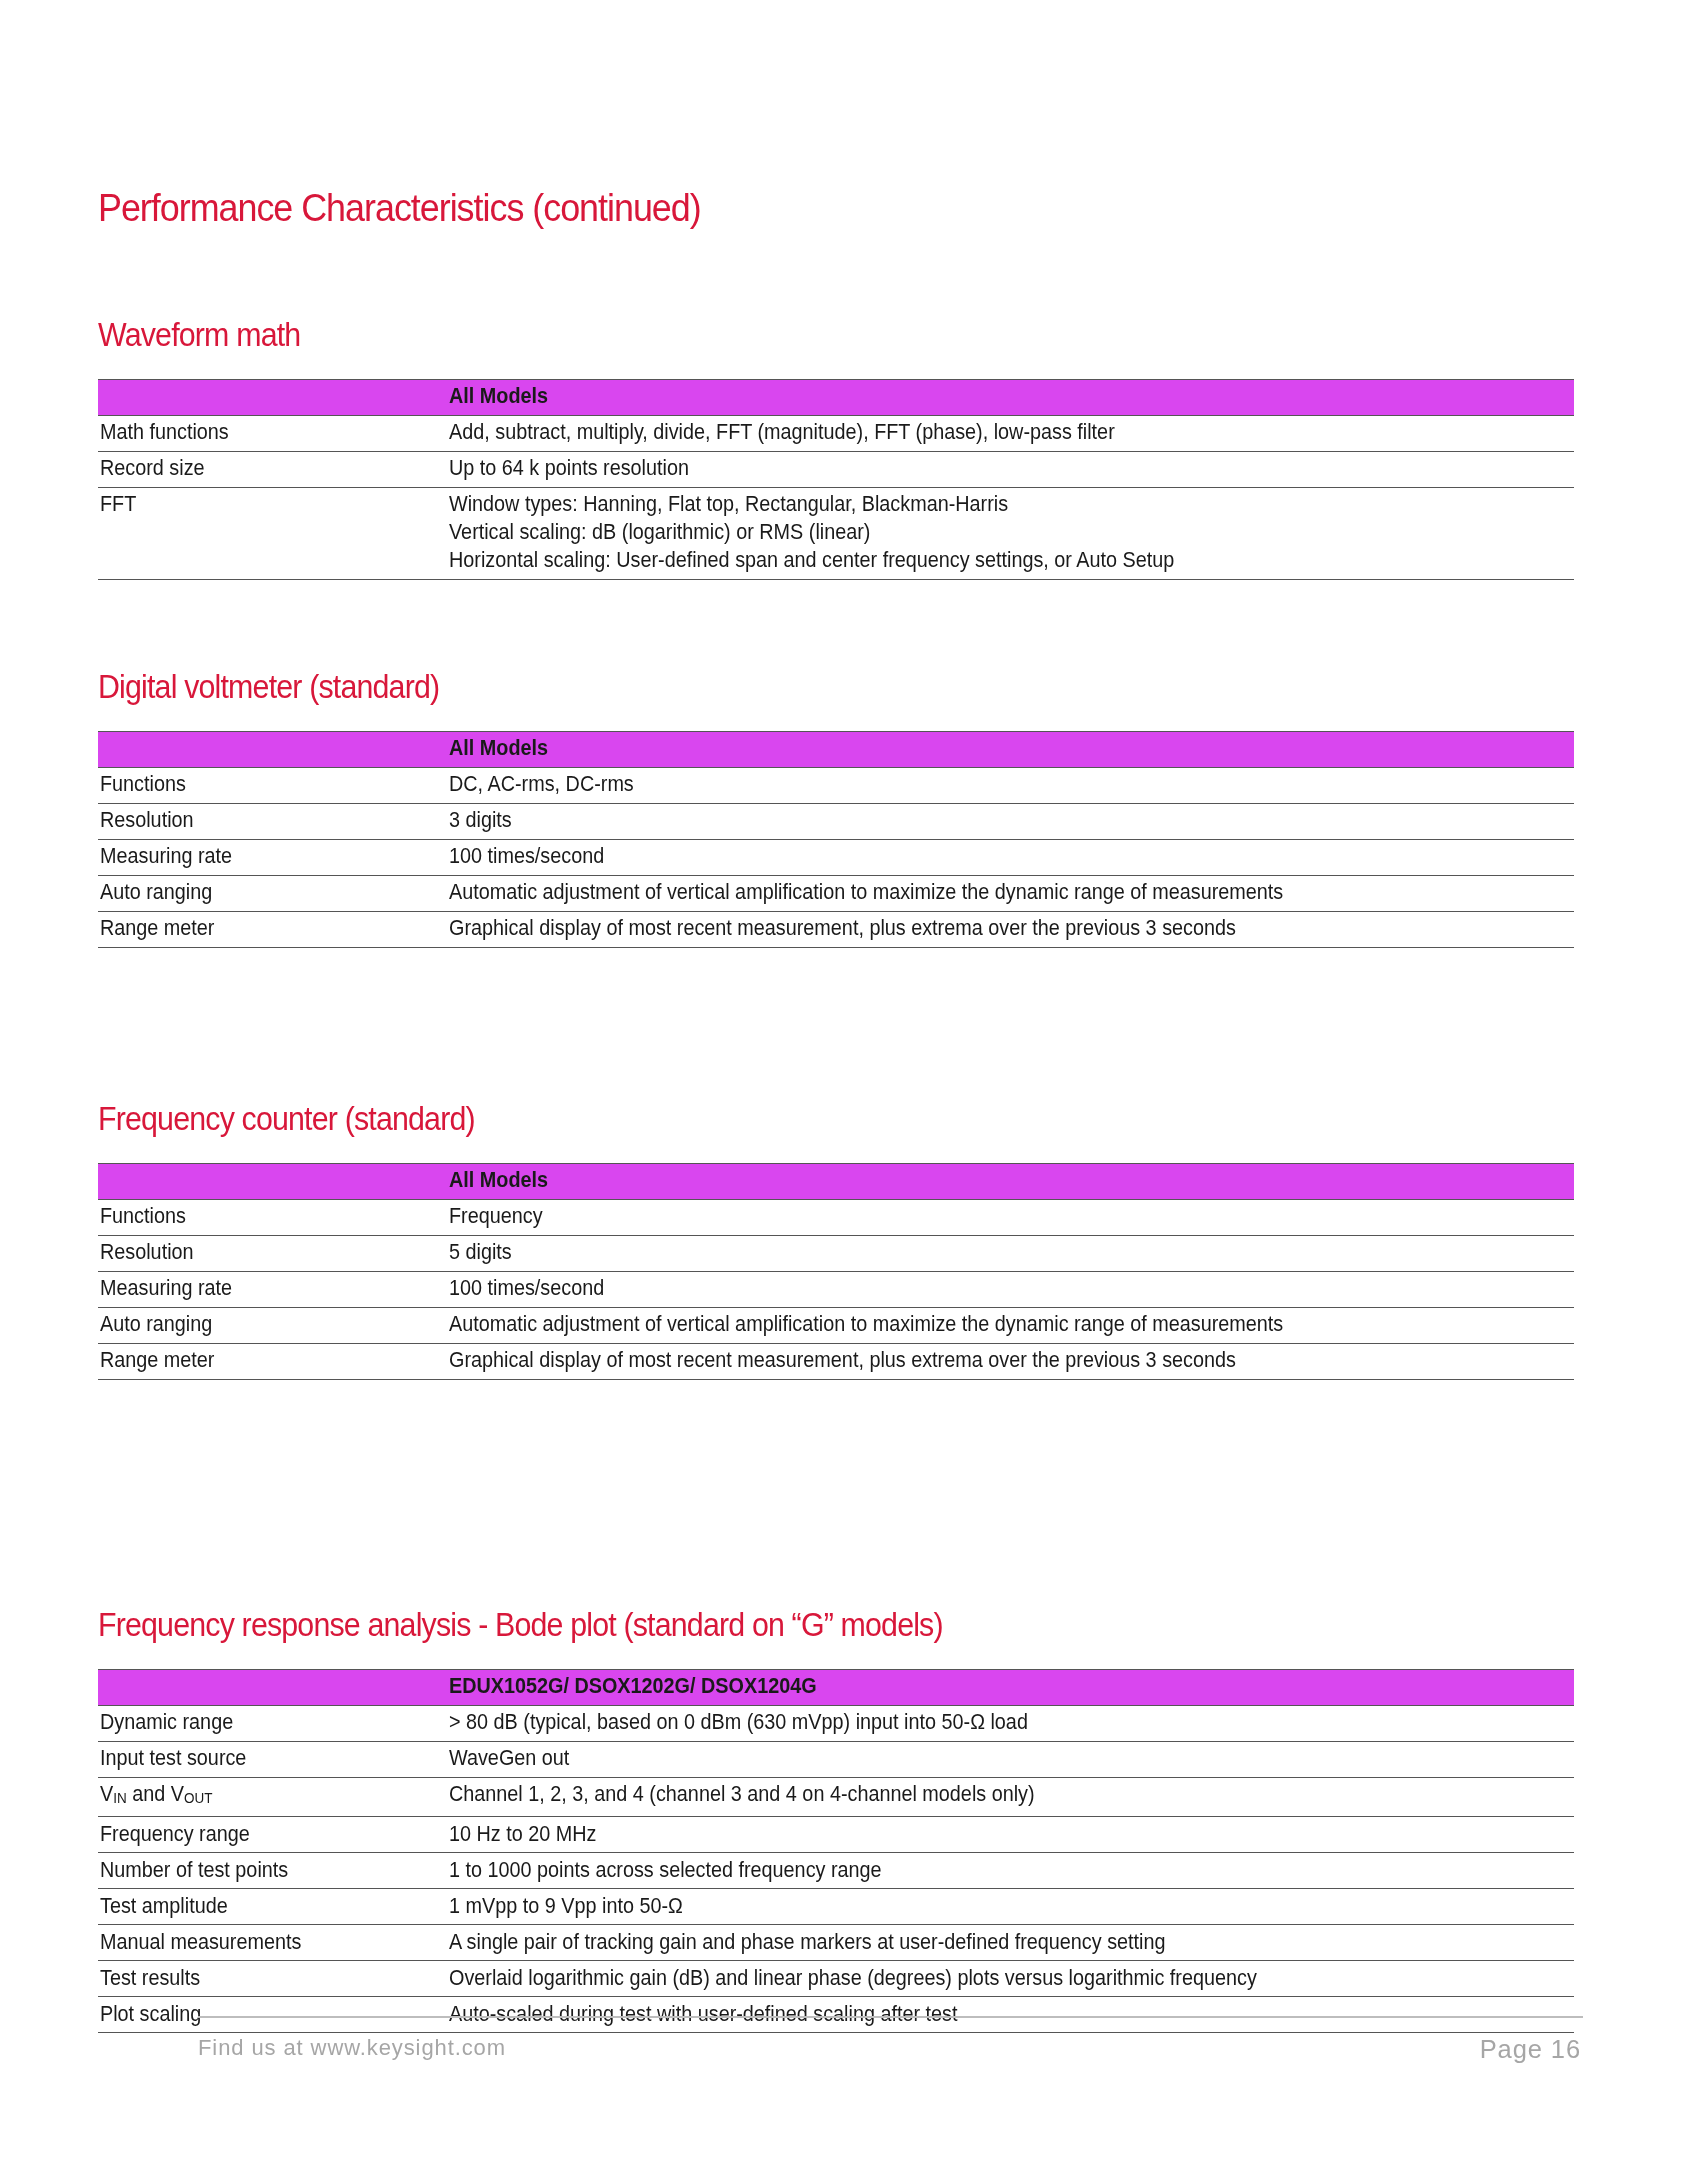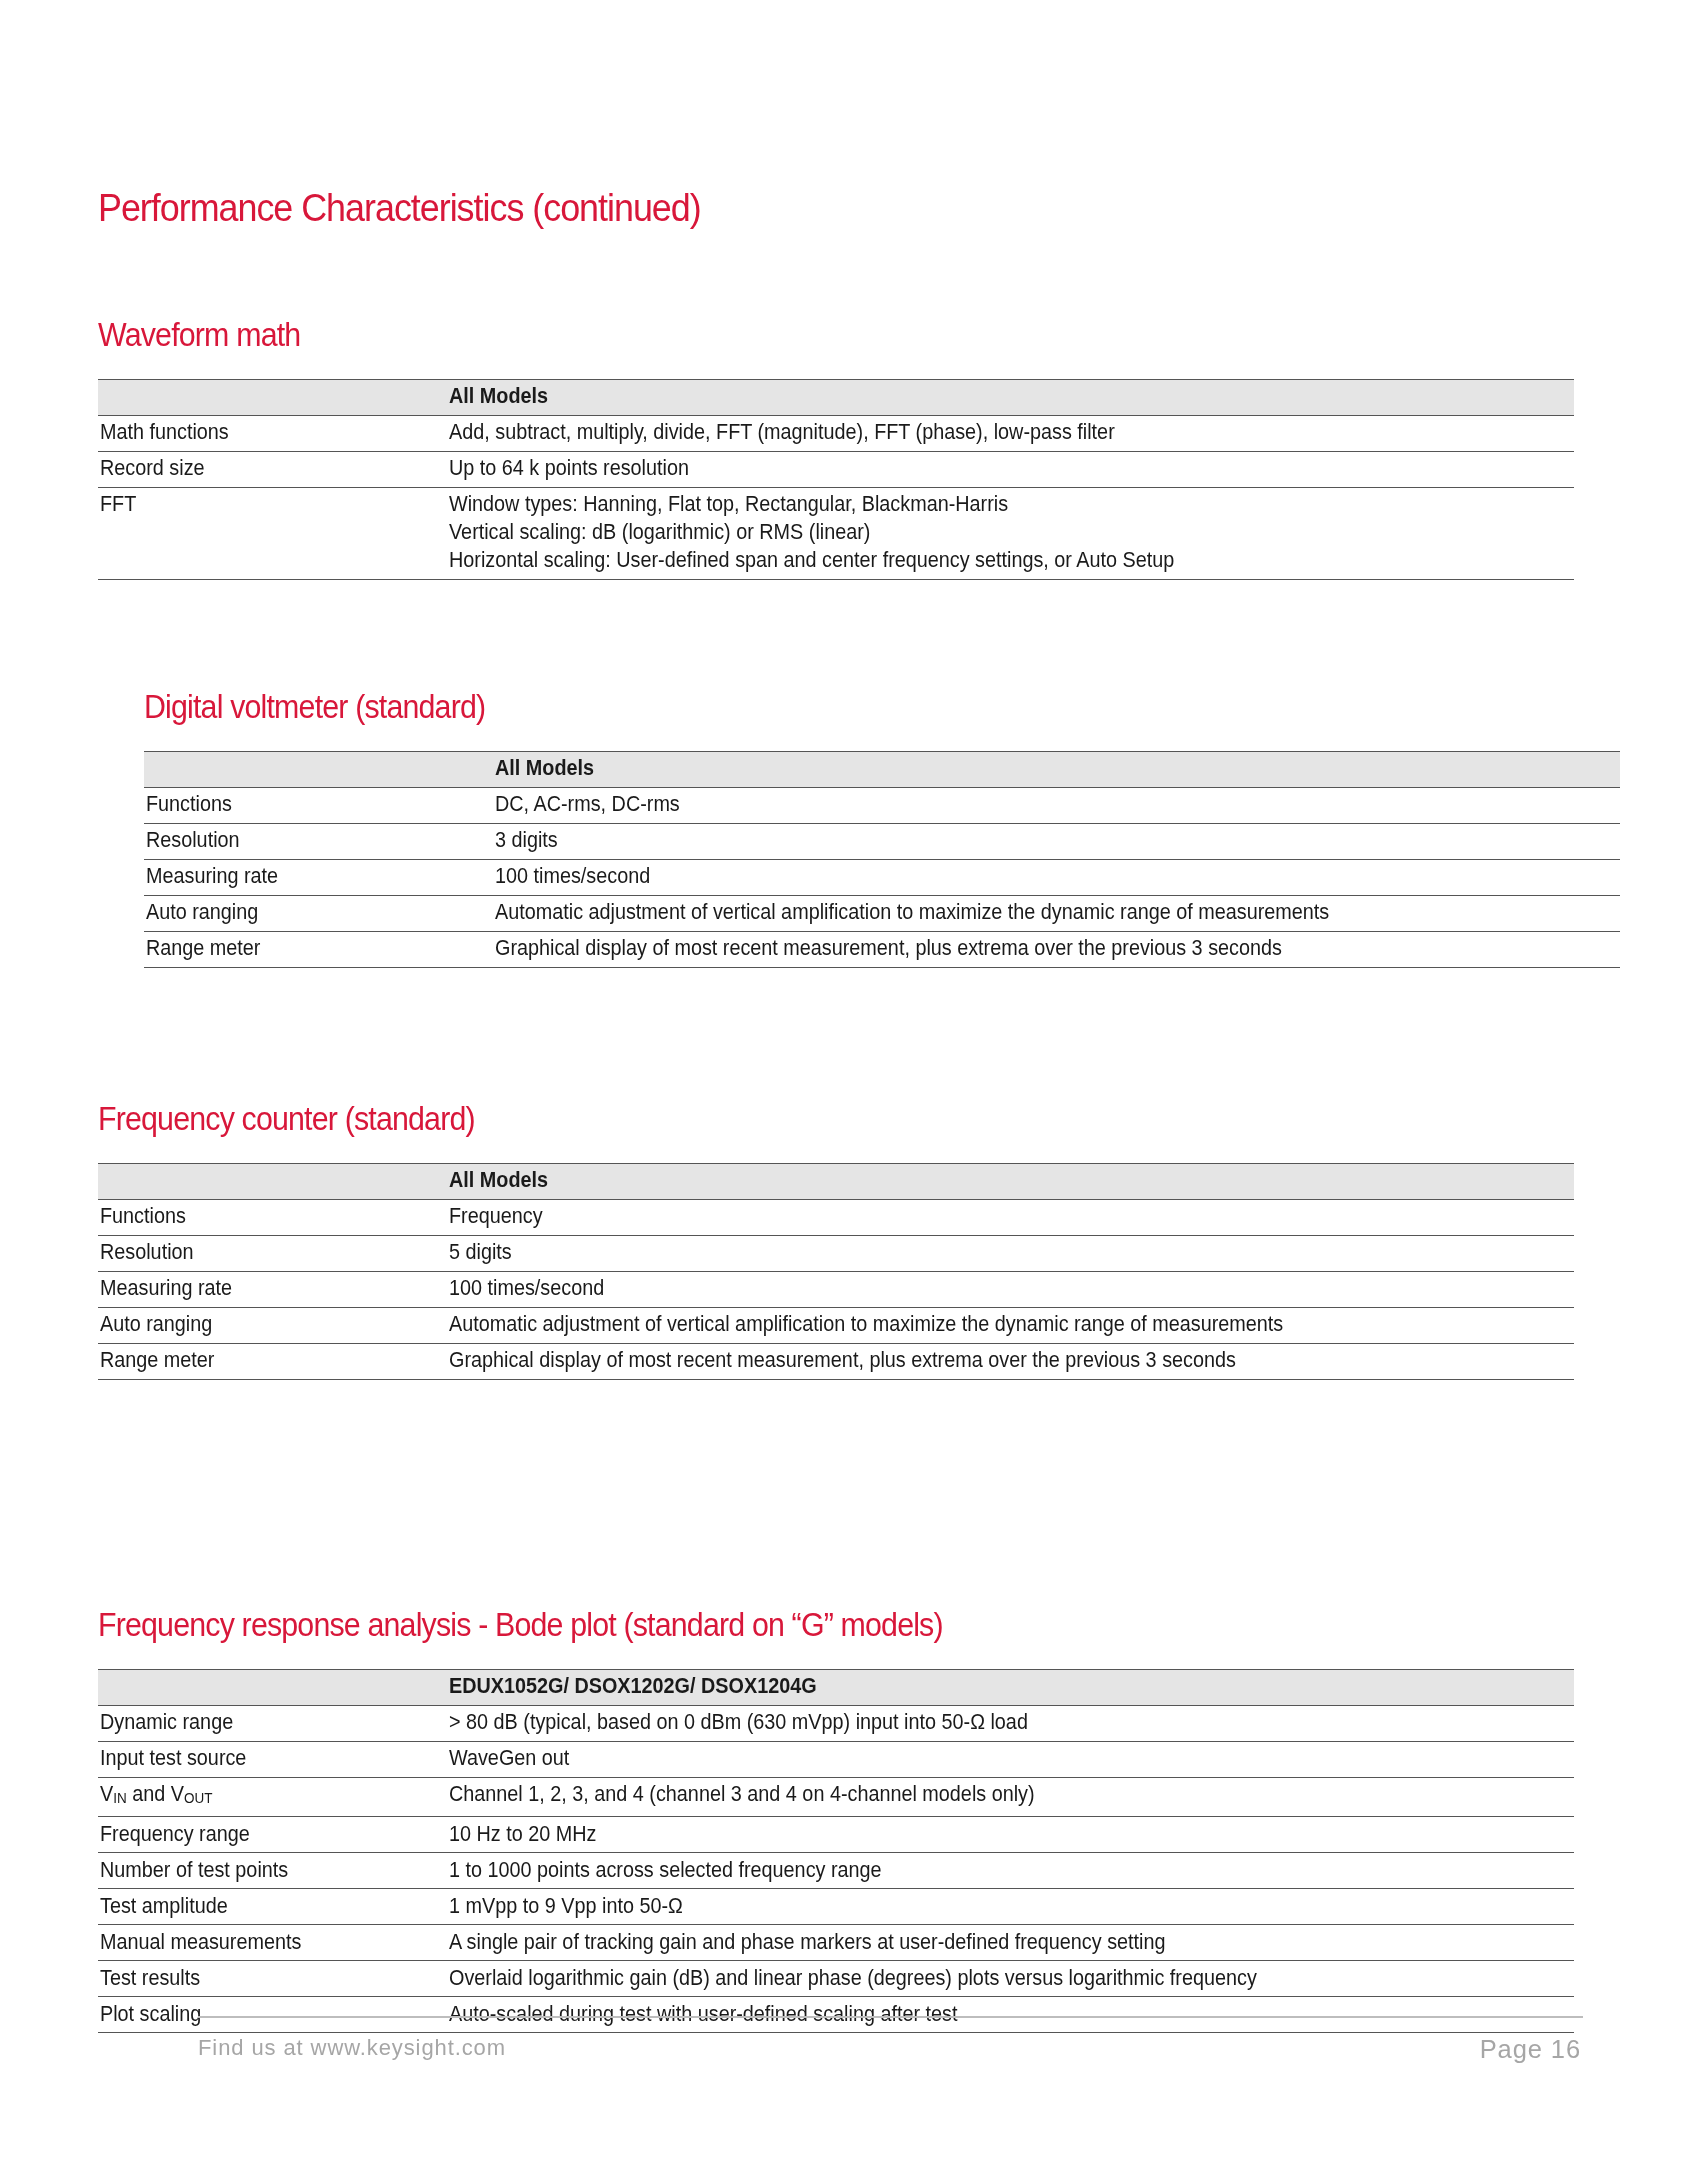--- a/index.html
+++ b/index.html
@@ -2,29 +2,29 @@
 <html style="font-size:14px"><head>
 <meta charset="utf-8">
 <style>
   html, body { margin: 0; padding: 0; background: #ffffff; }
   body { width: 1685px; height: 2180px; position: relative; font-family: "Liberation Sans", sans-serif; color: #1a1a1a; }
   .page-title { position: absolute; left: 98px; top: 186px; font-size: 39px; color: #d8173a; font-weight: normal; letter-spacing: -1.1px; margin: 0; transform: scaleX(0.92); transform-origin: left; }
   .section { position: absolute; left: 98px; width: 1476px; }
   .section h2 { font-size: 33px; color: #d8173a; font-weight: normal; margin: 0 0 24.6px 0; letter-spacing: -0.9px; transform: scaleX(0.92); transform-origin: left; white-space: nowrap; }
   table { border-collapse: collapse; width: 100%; }
   th, td { font-size: 22px; text-align: left; vertical-align: top; padding: 2.6px 0 4.4px 1.8px; line-height: 28px; }
-  thead tr { background: #e5e5e5; border-top: 1.8px solid #555; border-bottom: 1.8px solid #555; }
+  thead tr { background: #d946ef; border-top: 1.8px solid #555; border-bottom: 1.8px solid #555; }
   th { font-weight: bold; }
   tbody tr { border-bottom: 1.8px solid #555; }
   td.label, th.label { width: 347px; }
   .cell-text { display: inline-block; transform: scaleX(0.9); transform-origin: left; white-space: nowrap; }
   .line { display: block; }
   sub.s { font-size: 15px; vertical-align: -1.8px; }
   #sec-waveform { top: 316px; }
-  #sec-dvm { top: 688px; margin-left: 46px; }
+  #sec-dvm { top: 668px; }
   #sec-counter { top: 1100px; }
   #sec-bode { top: 1564px; margin-top: 42px; }
   .footer-line { position: absolute; left: 198px; top: 2016px; width: 1385px; height: 1.8px; background: #bdbdbd; }
   .footer-left { position: absolute; left: 198px; top: 2035px; font-size: 22px; color: #a6a6a6; letter-spacing: 0.9px; }
   .footer-right { position: absolute; right: 104px; top: 2035px; font-size: 25.5px; color: #a6a6a6; letter-spacing: 0.9px; }
 </style>
 </head>
 <body>
 
 <h1 class="page-title">Performance Characteristics (continued)</h1>

